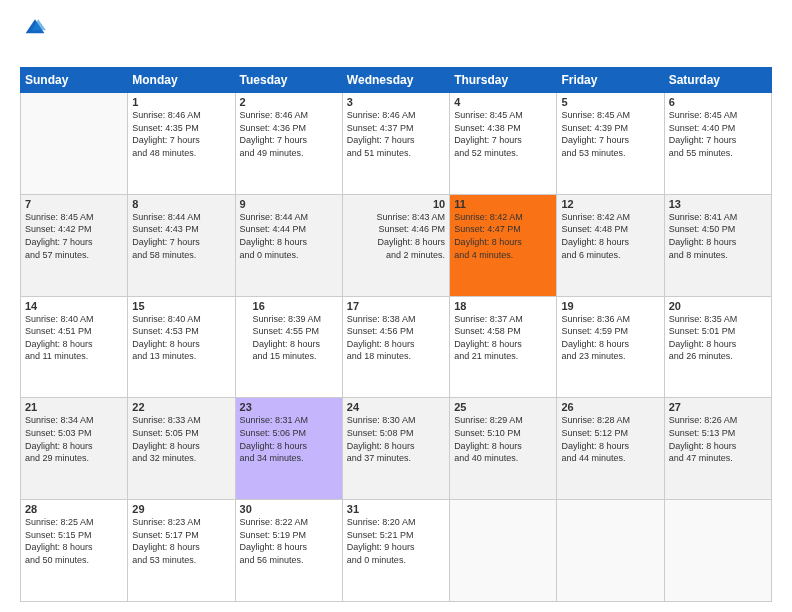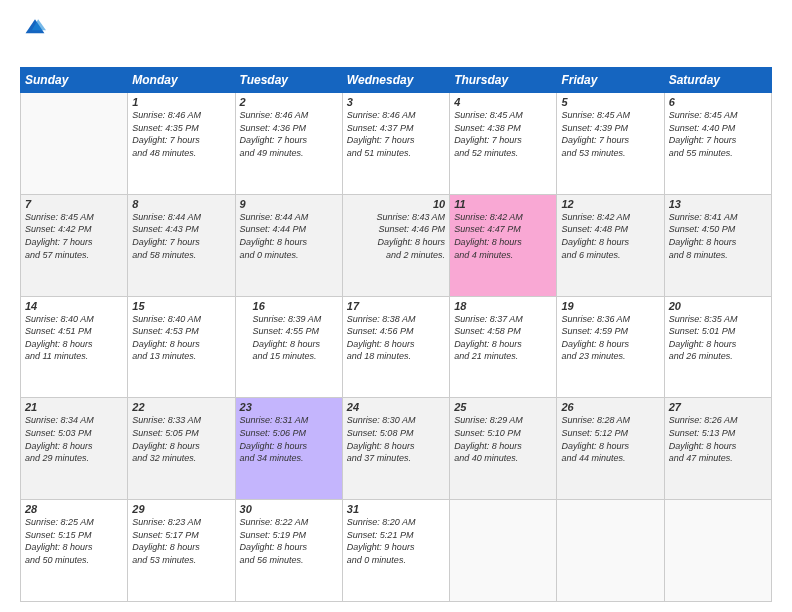--- a/index.html
+++ b/index.html
@@ -50,21 +50,20 @@
     .location {
       font-size: 16px;
       color: #555;
     }
     .calendar {
       flex: 1;
       border: 1px solid #ccc;
       border-collapse: collapse;
       width: 100%;
       table-layout: fixed;
-      font-style: italic;
     }
     .calendar th {
       background-color: #1565C0;
       color: #fff;
       font-size: 12px;
       font-weight: bold;
       padding: 5px 4px;
       text-align: left;
       border: 1px solid #1565C0;
     }
@@ -174,21 +173,21 @@
             <div class="day-info">Sunrise: 8:44 AM<br>Sunset: 4:43 PM<br>Daylight: 7 hours<br>and 58 minutes.</div>
           </td>
           <td style="background-color: rgb(242, 242, 242);">
             <span class="day-num">9</span>
             <div class="day-info">Sunrise: 8:44 AM<br>Sunset: 4:44 PM<br>Daylight: 8 hours<br>and 0 minutes.</div>
           </td>
           <td style="background-color: rgb(242, 242, 242); text-align: right;">
             <span class="day-num">10</span>
             <div class="day-info">Sunrise: 8:43 AM<br>Sunset: 4:46 PM<br>Daylight: 8 hours<br>and 2 minutes.</div>
           </td>
-          <td style="background-color: #f9a8d4;">
+          <td style="background-color: #f97316;">
             <span class="day-num">11</span>
             <div class="day-info">Sunrise: 8:42 AM<br>Sunset: 4:47 PM<br>Daylight: 8 hours<br>and 4 minutes.</div>
           </td>
           <td style="background-color: rgb(242, 242, 242);">
             <span class="day-num">12</span>
             <div class="day-info">Sunrise: 8:42 AM<br>Sunset: 4:48 PM<br>Daylight: 8 hours<br>and 6 minutes.</div>
           </td>
           <td style="background-color: rgb(242, 242, 242);">
             <span class="day-num">13</span>
             <div class="day-info">Sunrise: 8:41 AM<br>Sunset: 4:50 PM<br>Daylight: 8 hours<br>and 8 minutes.</div>

